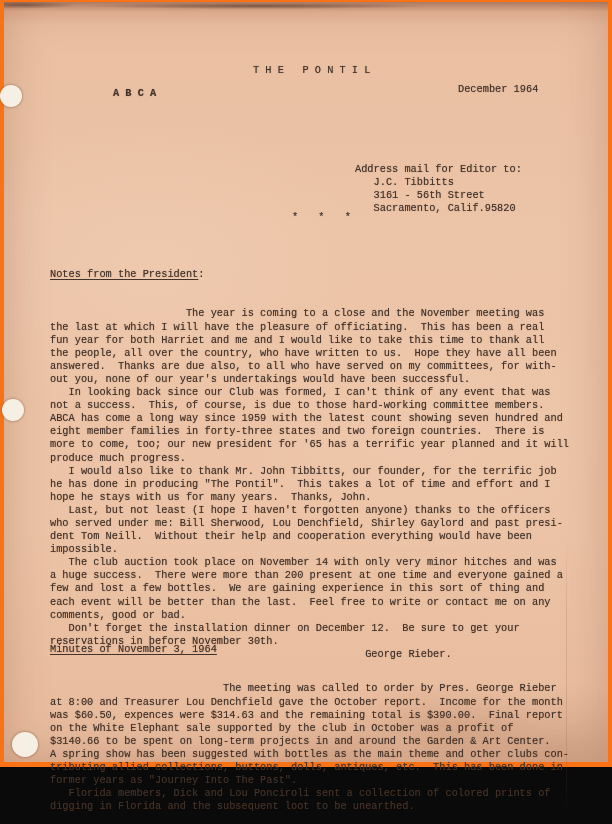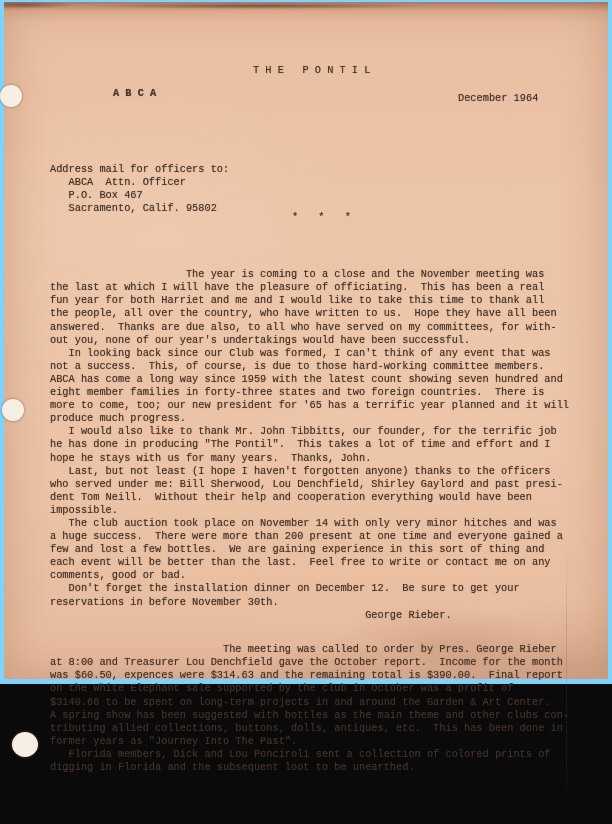--- a/index.html
+++ b/index.html
@@ -4,22 +4,22 @@
 <style>
   html, body {
     margin: 0; padding: 0;
     width: 612px; height: 824px;
     overflow: hidden;
     background: #0a0a0a;
     font-family: "Liberation Mono", "DejaVu Sans Mono", monospace;
   }
   .scan {
     position: relative;
-    width: 612px; height: 684px;
-    background: #7dd3fc;
+    width: 612px; height: 767px;
+    background: #f97316;
   }
   .paper {
     position: absolute;
     left: 4px; top: 2px; right: 4px; bottom: 5px;
     background:
       radial-gradient(150px 60px at 72% 95%, rgba(158,106,76,0.22), transparent 70%),
       radial-gradient(220px 90px at 92% 98%, rgba(148,98,68,0.20), transparent 70%),
       radial-gradient(110px 50px at 55% 99%, rgba(150,100,70,0.14), transparent 70%),
       radial-gradient(320px 220px at 25% 35%, rgba(255,238,218,0.12), transparent 70%),
       radial-gradient(280px 200px at 70% 55%, rgba(255,238,218,0.10), transparent 70%),
@@ -53,21 +53,21 @@
     position: absolute;
     color: #43332a;
     font-size: 10.3px;
     line-height: 13.1px;
     letter-spacing: 0;
     white-space: pre;
     text-shadow: 0 0 1px rgba(66,46,30,0.55);
   }
   .title     { left: 253px; top: 64px; }
   .org       { left: 113px; top: 87px; font-weight: bold; }
-  .date      { left: 458px; top: 92px; }
+  .date      { left: 458px; top: 83px; }
   .officers  { left: 155px; top: 109px; }
   .addr-left { left: 50px;  top: 163px; }
   .addr-right{ left: 355px; top: 163px; }
   .stars     { left: 292px; top: 211px; letter-spacing: 7px; }
   .notes     { left: 50px;  top: 242px; }
   .minutes   { left: 50px;  top: 617px; }
   .underlined {
     text-decoration: underline;
     text-decoration-thickness: 1px;
     text-underline-offset: 2px;
@@ -82,28 +82,29 @@
   <div class="crease"></div>
   <div class="hole hole-top"></div>
   <div class="hole hole-middle"></div>
   <div class="hole hole-bottom"></div>
 
   <div class="ink title">T H E   P O N T I L</div>
   <div class="ink org">A B C A</div>
   <div class="ink date">December 1964</div>
 
 
-  <pre class="ink addr-left">Address mail for officers to:
-   ABCA  Attn. Officer
-   P.O. Box 467
-   Sacramento, Calif. 95802</pre>
+  <pre class="ink addr-right">Address mail for Editor to:
+   J.C. Tibbitts
+   3161 - 56th Street
+   Sacramento, Calif.95820</pre>
 
   <div class="ink stars">* * *</div>
 
   <div class="ink notes">
+    <div><span class="underlined">Notes from the President</span><span>:</span></div>
     <pre>                      The year is coming to a close and the November meeting was
 the last at which I will have the pleasure of officiating.  This has been a real
 fun year for both Harriet and me and I would like to take this time to thank all
 the people, all over the country, who have written to us.  Hope they have all been
 answered.  Thanks are due also, to all who have served on my committees, for with-
 out you, none of our year's undertakings would have been successful.
    In looking back since our Club was formed, I can't think of any event that was
 not a success.  This, of course, is due to those hard-working committee members.
 ABCA has come a long way since 1959 with the latest count showing seven hundred and
 eight member families in forty-three states and two foreign countries.  There is
@@ -120,20 +121,21 @@
 a huge success.  There were more than 200 present at one time and everyone gained a
 few and lost a few bottles.  We are gaining experience in this sort of thing and
 each event will be better than the last.  Feel free to write or contact me on any
 comments, good or bad.
    Don't forget the installation dinner on December 12.  Be sure to get your
 reservations in before November 30th.
                                                    George Rieber.</pre>
   </div>
 
   <div class="ink minutes">
+    <div><span class="underlined">Minutes of November 3, 1964</span><span></span></div>
     <pre>                            The meeting was called to order by Pres. George Rieber
 at 8:00 and Treasurer Lou Denchfield gave the October report.  Income for the month
 was $60.50, expences were $314.63 and the remaining total is $390.00.  Final report
 on the White Elephant sale supported by the club in October was a profit of
 $3140.66 to be spent on long-term projects in and around the Garden &amp; Art Center.
 A spring show has been suggested with bottles as the main theme and other clubs con-
 tributing allied collections, buttons, dolls, antiques, etc.  This has been done in
 former years as "Journey Into The Past".
    Florida members, Dick and Lou Ponciroli sent a collection of colored prints of
 digging in Florida and the subsequent loot to be unearthed.</pre>

